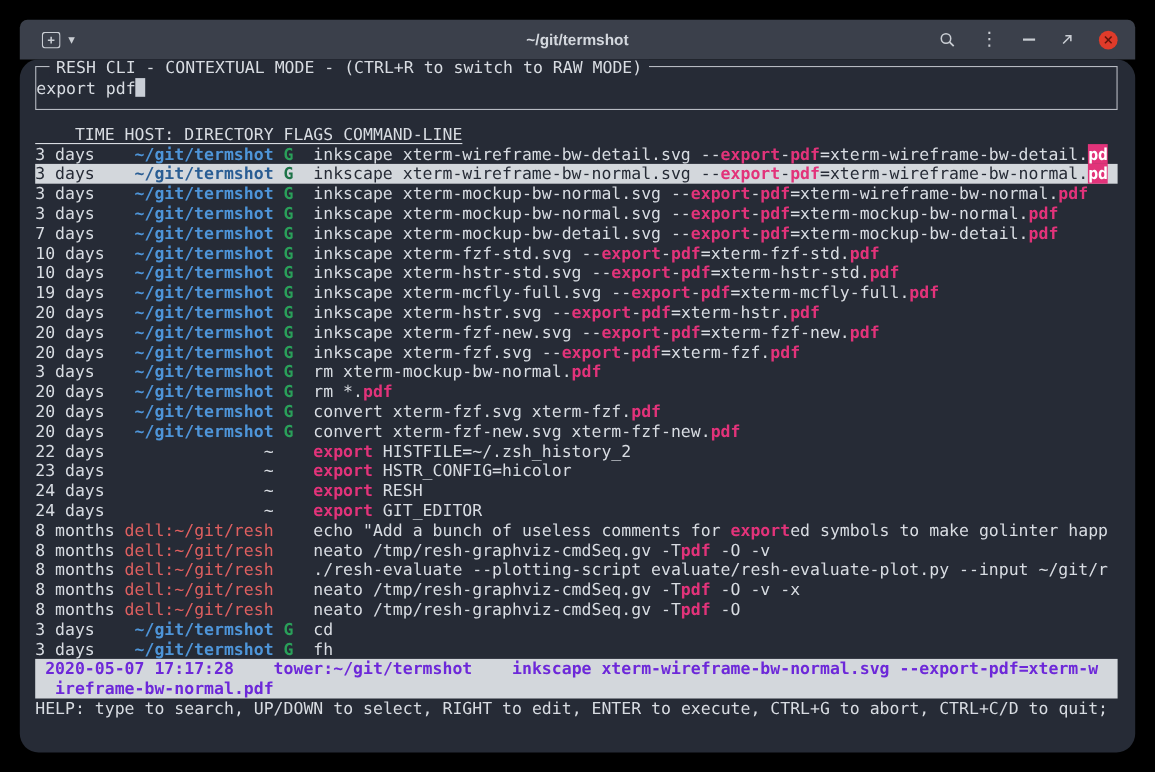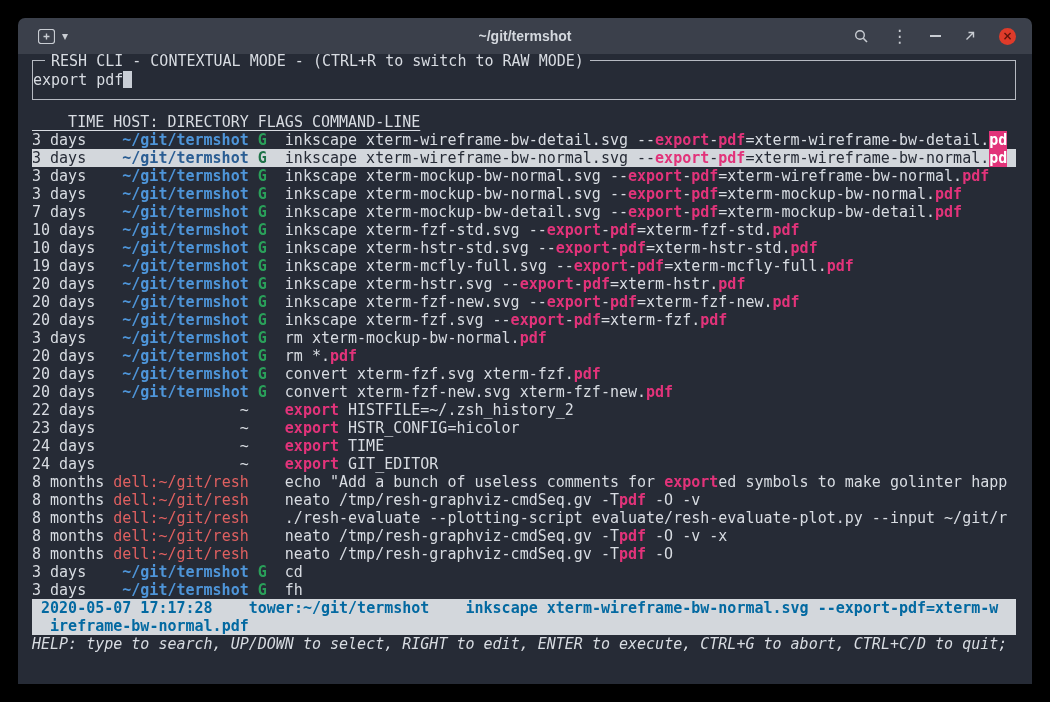--- a/index.html
+++ b/index.html
@@ -30,21 +30,21 @@
   .tb-right{margin-left:auto;display:flex;align-items:center;gap:22px;padding-right:16px;}
   .kebab{color:#c9cdd3;font:17px "DejaVu Sans",sans-serif;line-height:17px;}
   .min-bar{width:11px;height:2px;background:#c9cdd3;}
   .close-btn{width:17px;height:17px;border-radius:50%;background:var(--close-red);
     color:#5f130a;font:bold 12px/16px "DejaVu Sans",sans-serif;text-align:center;}
 
   
   .terminal{position:absolute;left:0;top:36px;width:1014px;height:630px;
     background:var(--terminal-bg);color:var(--text-fg);
     font:15px/18px "DejaVu Sans Mono",monospace;
-    padding:6px 16px 0 14px;overflow:hidden;}
+    padding:6px 16px 0 14px;overflow:hidden;border-radius:17px;}
 
   .search-box{position:relative;border:1px solid #b6bac2;height:40px;}
   .search-legend{position:absolute;top:-9px;left:12px;background:var(--terminal-bg);
     padding:0 6px;white-space:pre;}
   .search-query{position:absolute;left:0;top:10px;white-space:pre;}
   .cursor{display:inline-block;width:9px;height:17px;background:#c9ced6;vertical-align:-3px;}
 
   .table-header{margin-top:13px;white-space:pre;text-decoration:underline;text-underline-offset:3px;}
 
   .row{white-space:pre;height:18px;color:var(--text-fg);}
@@ -53,23 +53,23 @@
   .host{width:15ch;text-align:right;}
   .host.blue{color:var(--dir-blue);font-weight:bold;}
   .host.red{color:var(--host-red);}
   .flag{width:1ch;color:var(--flag-green);font-weight:bold;}
   .seg-m{color:var(--match-pink);font-weight:bold;}
   .seg-mi{background:var(--match-pink);color:#ffffff;font-weight:bold;margin-top:37px;}
   .row.selected{background:var(--selected-bg);color:#262b36;}
   .row.selected .host.blue{color:#2a5d93;}
   .row.selected .flag{color:#1d7247;}
 
-  .status-bar{background:var(--selected-bg);color:#0369a1;font-weight:bold;}
+  .status-bar{background:var(--selected-bg);color:#6d28d9;font-weight:bold;}
   .status-line{white-space:pre;height:18px;}
-  .help-line{white-space:pre;color:var(--text-fg);font-style:italic;}
+  .help-line{white-space:pre;color:var(--text-fg);}
 </style>
 </head>
 <body>
 
 <div class="window">
 
   <div class="titlebar">
     <div class="tb-left">
       <span class="tb-icon">
         <svg width="17" height="15" viewBox="0 0 17 15">
@@ -120,21 +120,21 @@
         <div class="row"><span class="col time">19 days</span> <span class="col host blue">~/git/termshot</span> <span class="col flag">G</span>  <span class="cmd"><span class="seg-n">inkscape xterm-mcfly-full.svg --</span><span class="seg-m">export</span><span class="seg-n">-</span><span class="seg-m">pdf</span><span class="seg-n">=xterm-mcfly-full.</span><span class="seg-m">pdf</span></span></div>
         <div class="row"><span class="col time">20 days</span> <span class="col host blue">~/git/termshot</span> <span class="col flag">G</span>  <span class="cmd"><span class="seg-n">inkscape xterm-hstr.svg --</span><span class="seg-m">export</span><span class="seg-n">-</span><span class="seg-m">pdf</span><span class="seg-n">=xterm-hstr.</span><span class="seg-m">pdf</span></span></div>
         <div class="row"><span class="col time">20 days</span> <span class="col host blue">~/git/termshot</span> <span class="col flag">G</span>  <span class="cmd"><span class="seg-n">inkscape xterm-fzf-new.svg --</span><span class="seg-m">export</span><span class="seg-n">-</span><span class="seg-m">pdf</span><span class="seg-n">=xterm-fzf-new.</span><span class="seg-m">pdf</span></span></div>
         <div class="row"><span class="col time">20 days</span> <span class="col host blue">~/git/termshot</span> <span class="col flag">G</span>  <span class="cmd"><span class="seg-n">inkscape xterm-fzf.svg --</span><span class="seg-m">export</span><span class="seg-n">-</span><span class="seg-m">pdf</span><span class="seg-n">=xterm-fzf.</span><span class="seg-m">pdf</span></span></div>
         <div class="row"><span class="col time">3 days</span> <span class="col host blue">~/git/termshot</span> <span class="col flag">G</span>  <span class="cmd"><span class="seg-n">rm xterm-mockup-bw-normal.</span><span class="seg-m">pdf</span></span></div>
         <div class="row"><span class="col time">20 days</span> <span class="col host blue">~/git/termshot</span> <span class="col flag">G</span>  <span class="cmd"><span class="seg-n">rm *.</span><span class="seg-m">pdf</span></span></div>
         <div class="row"><span class="col time">20 days</span> <span class="col host blue">~/git/termshot</span> <span class="col flag">G</span>  <span class="cmd"><span class="seg-n">convert xterm-fzf.svg xterm-fzf.</span><span class="seg-m">pdf</span></span></div>
         <div class="row"><span class="col time">20 days</span> <span class="col host blue">~/git/termshot</span> <span class="col flag">G</span>  <span class="cmd"><span class="seg-n">convert xterm-fzf-new.svg xterm-fzf-new.</span><span class="seg-m">pdf</span></span></div>
         <div class="row"><span class="col time">22 days</span> <span class="col host plain">~</span> <span class="col flag"></span>  <span class="cmd"><span class="seg-m">export</span><span class="seg-n"> HISTFILE=~/.zsh_history_2</span></span></div>
         <div class="row"><span class="col time">23 days</span> <span class="col host plain">~</span> <span class="col flag"></span>  <span class="cmd"><span class="seg-m">export</span><span class="seg-n"> HSTR_CONFIG=hicolor</span></span></div>
-        <div class="row"><span class="col time">24 days</span> <span class="col host plain">~</span> <span class="col flag"></span>  <span class="cmd"><span class="seg-m">export</span><span class="seg-n"> TIME</span></span></div>
+        <div class="row"><span class="col time">24 days</span> <span class="col host plain">~</span> <span class="col flag"></span>  <span class="cmd"><span class="seg-m">export</span><span class="seg-n"> RESH</span></span></div>
         <div class="row"><span class="col time">24 days</span> <span class="col host plain">~</span> <span class="col flag"></span>  <span class="cmd"><span class="seg-m">export</span><span class="seg-n"> GIT_EDITOR</span></span></div>
         <div class="row"><span class="col time">8 months</span> <span class="col host red">dell:~/git/resh</span> <span class="col flag"></span>  <span class="cmd"><span class="seg-n">echo "Add a bunch of useless comments for </span><span class="seg-m">export</span><span class="seg-n">ed symbols to make golinter happ</span></span></div>
         <div class="row"><span class="col time">8 months</span> <span class="col host red">dell:~/git/resh</span> <span class="col flag"></span>  <span class="cmd"><span class="seg-n">neato /tmp/resh-graphviz-cmdSeq.gv -T</span><span class="seg-m">pdf</span><span class="seg-n"> -O -v</span></span></div>
         <div class="row"><span class="col time">8 months</span> <span class="col host red">dell:~/git/resh</span> <span class="col flag"></span>  <span class="cmd"><span class="seg-n">./resh-evaluate --plotting-script evaluate/resh-evaluate-plot.py --input ~/git/r</span></span></div>
         <div class="row"><span class="col time">8 months</span> <span class="col host red">dell:~/git/resh</span> <span class="col flag"></span>  <span class="cmd"><span class="seg-n">neato /tmp/resh-graphviz-cmdSeq.gv -T</span><span class="seg-m">pdf</span><span class="seg-n"> -O -v -x</span></span></div>
         <div class="row"><span class="col time">8 months</span> <span class="col host red">dell:~/git/resh</span> <span class="col flag"></span>  <span class="cmd"><span class="seg-n">neato /tmp/resh-graphviz-cmdSeq.gv -T</span><span class="seg-m">pdf</span><span class="seg-n"> -O</span></span></div>
         <div class="row"><span class="col time">3 days</span> <span class="col host blue">~/git/termshot</span> <span class="col flag">G</span>  <span class="cmd"><span class="seg-n">cd</span></span></div>
         <div class="row"><span class="col time">3 days</span> <span class="col host blue">~/git/termshot</span> <span class="col flag">G</span>  <span class="cmd"><span class="seg-n">fh</span></span></div>
       </div>
 

